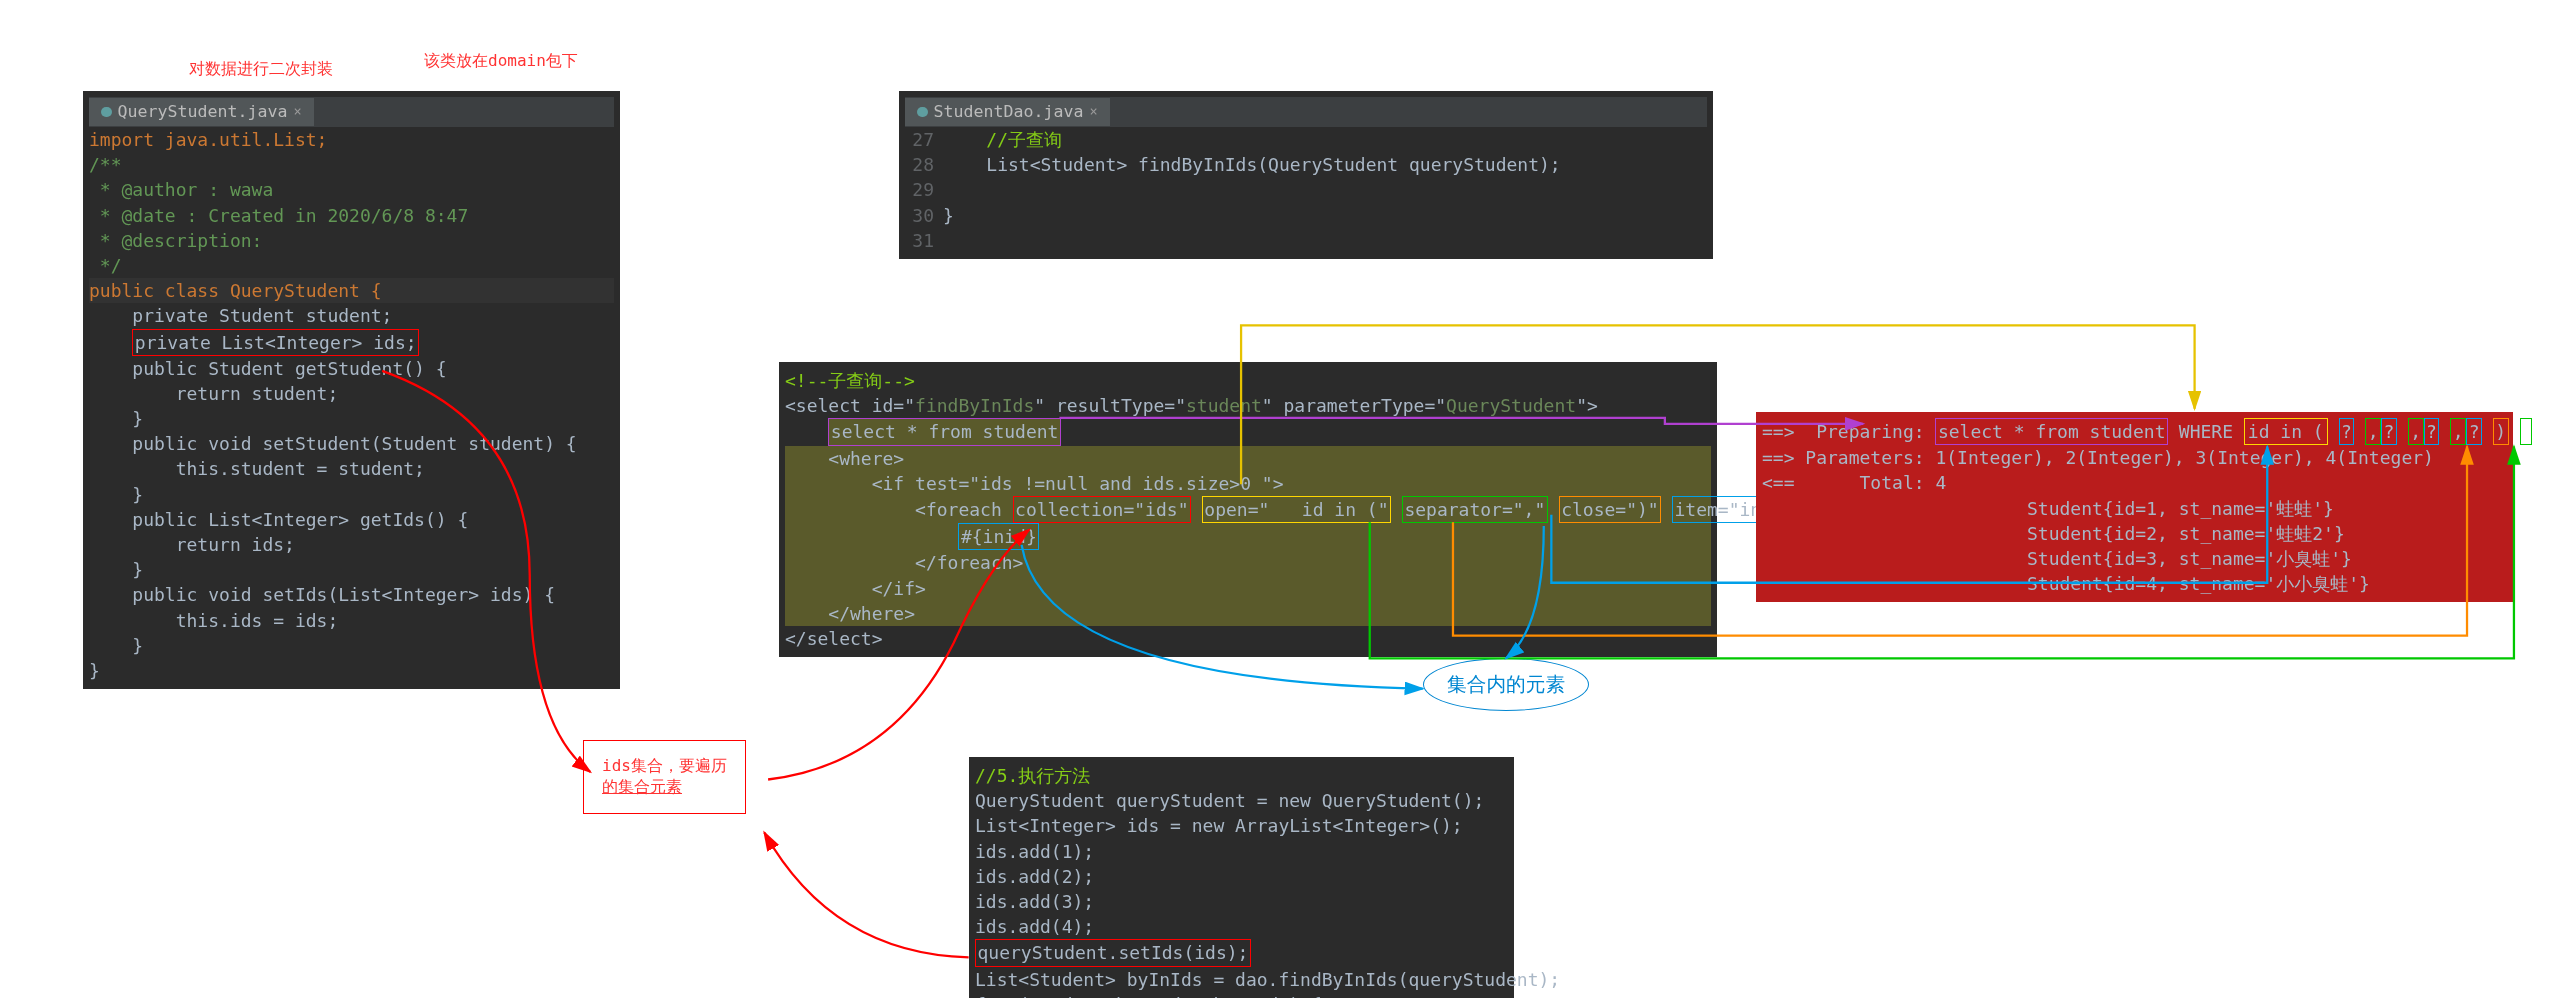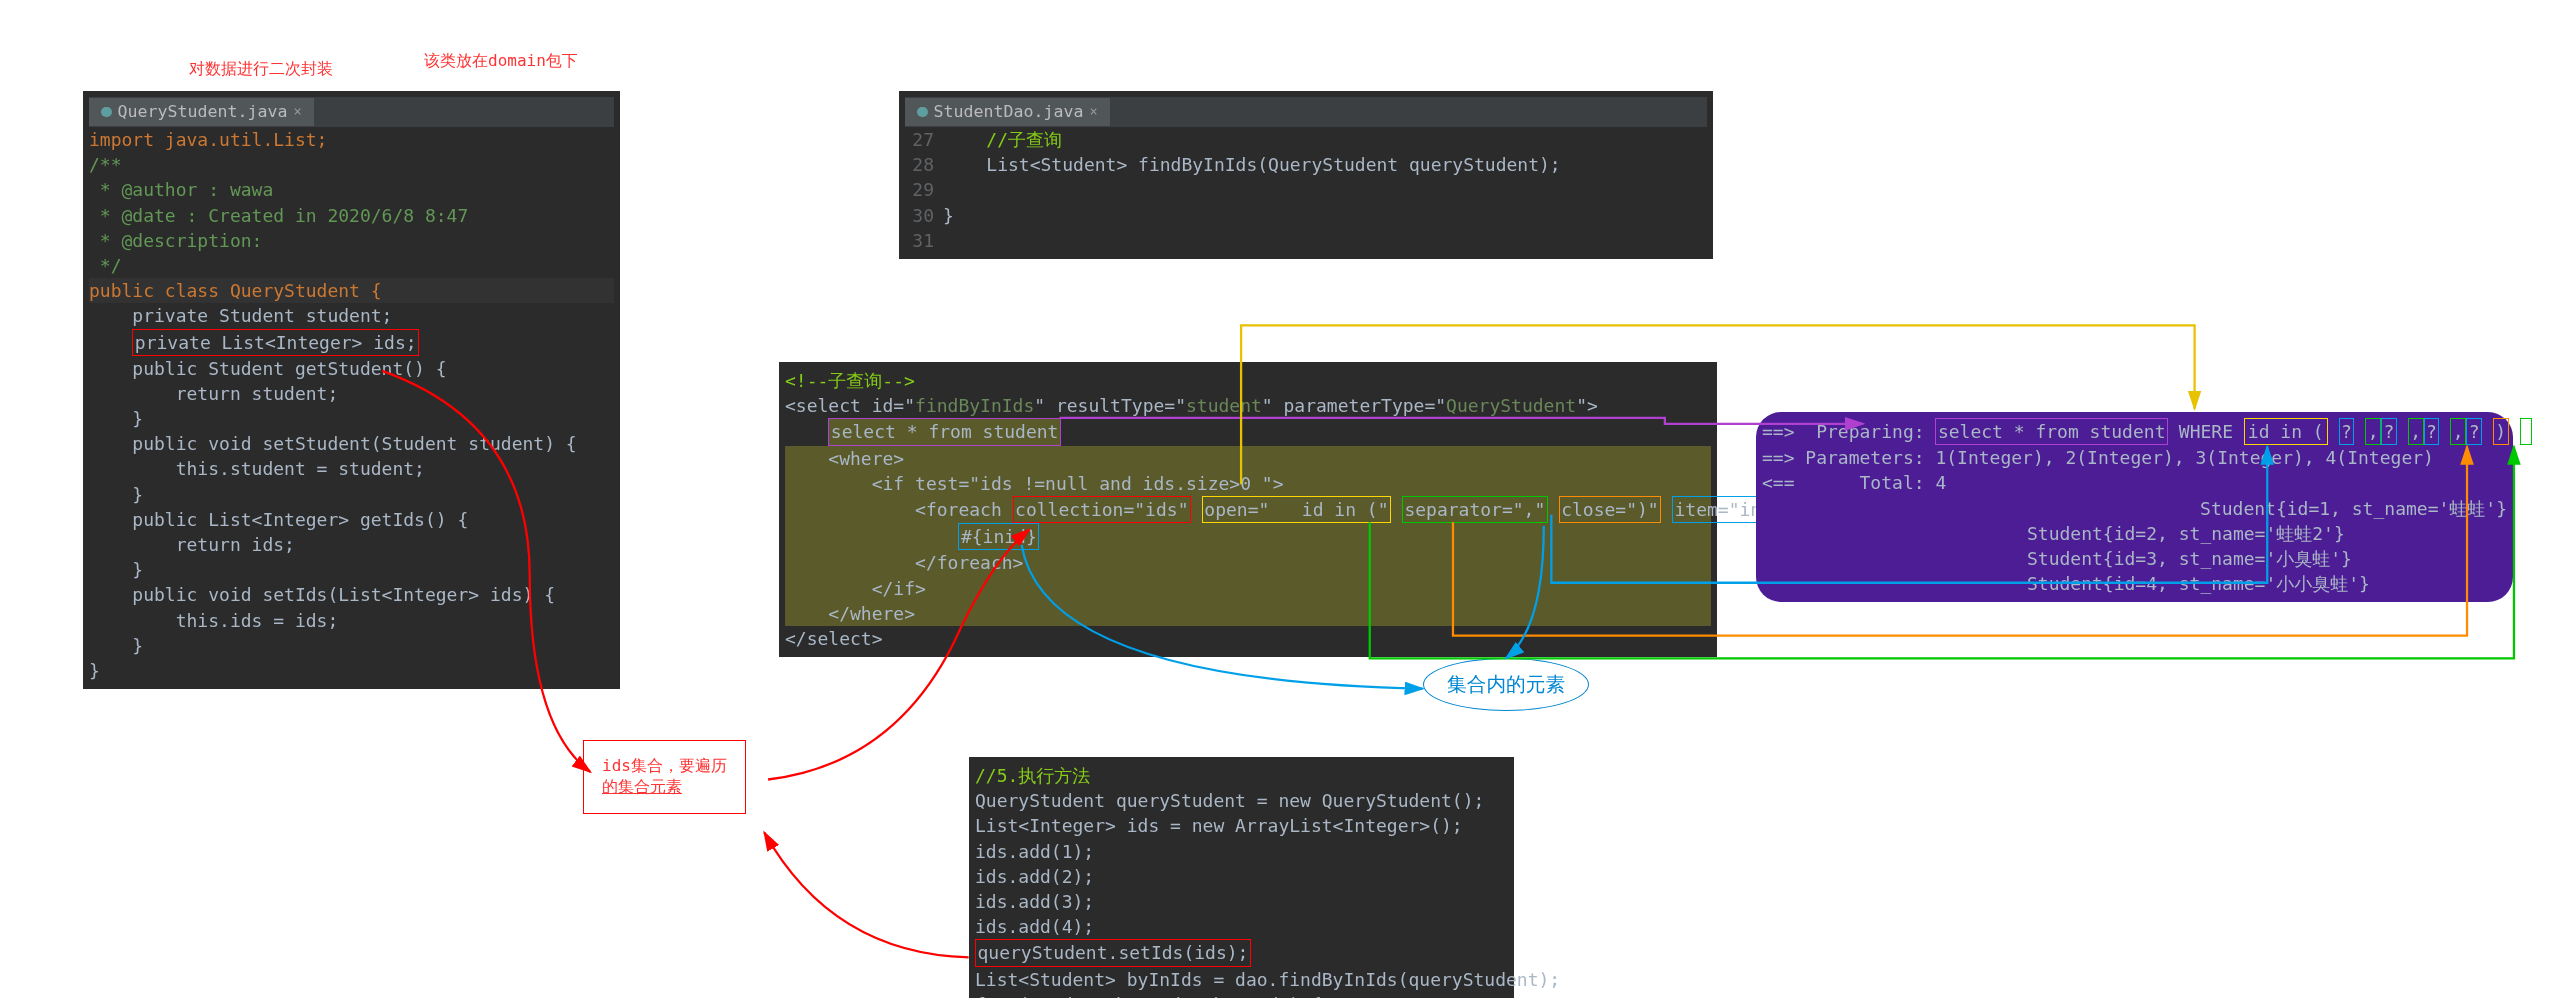--- a/index.html
+++ b/index.html
@@ -18,21 +18,21 @@
 .ann-red { color:#ff3333; font-size:16px; position:absolute; }
 .ann-blue { color:#0086d1; font-size:19.7px; position:absolute; }
 .boxed { border:1.5px solid; padding:0 1.5px; display:inline-block; }
 .red-box { border-color:#ff0000; }
 .orange-box { border-color:#ff8c00; }
 .yellow-box { border-color:#ffd700; }
 .green-box { border-color:#00c800; }
 .blue-box { border-color:#00a0e9; }
 .purple-box { border-color:#b040d0; }
 svg.arrows { position:absolute; top:0; left:0; width:2576px; height:999px; pointer-events:none; }
-.console { background:#4c1d95; color:#a9b7c6; position:absolute; font-size:18px; line-height:1.4; padding:6px;border-radius:25px; }
+.console { background:#b91c1c; color:#a9b7c6; position:absolute; font-size:18px; line-height:1.4; padding:6px; }
 .yellow-bg { background:#5a5a2b; }
 </style>
 </head>
 <body>
 
 <div class="ann-red" style="left:189px; top:59px;">对数据进行二次封装</div>
 <div class="ann-red" style="left:424px; top:51px;">该类放在domain包下</div>
 
 <div class="code-block" style="left:83px; top:91px; width:537px;">
   <div class="tab-bar">
@@ -111,21 +111,21 @@
   <div class="line"><span class="boxed red-box">queryStudent.setIds(ids);</span></div>
   <div class="line"><span>List&lt;Student&gt; byInIds = dao.findByInIds(queryStudent);</span></div>
   <div class="line"><span>for (Student byInId : byInIds) {</span></div>
 
 </div>
 
 <div class="console" style="left:1756px; top:412px; width:757px;">
   <div class="line"><span><span>==&gt;  Preparing: </span><span class="boxed purple-box">select * from student</span><span> WHERE </span><span class="boxed yellow-box" style="padding:0 3px;"><span>id in (</span></span><span> </span><span class="boxed blue-box">?</span><span> </span><span class="boxed green-box">,</span><span class="boxed blue-box">?</span><span> </span><span class="boxed green-box">,</span><span class="boxed blue-box">?</span><span> </span><span class="boxed green-box">,</span><span class="boxed blue-box">?</span><span> </span><span class="boxed orange-box">)</span><span> </span><span class="boxed green-box" style="width:12px;display:inline-block;">&nbsp;</span></span></div>
   <div class="line"><span>==&gt; Parameters: 1(Integer), 2(Integer), 3(Integer), 4(Integer)</span></div>
   <div class="line"><span>&lt;==      Total: 4</span></div>
-  <div class="line" style="padding-left:265px;text-align:right;"><span>Student{id=1, st_name='蛙蛙'}</span></div>
+  <div class="line" style="padding-left:265px;"><span>Student{id=1, st_name='蛙蛙'}</span></div>
   <div class="line" style="padding-left:265px;"><span>Student{id=2, st_name='蛙蛙2'}</span></div>
   <div class="line" style="padding-left:265px;"><span>Student{id=3, st_name='小臭蛙'}</span></div>
   <div class="line" style="padding-left:265px;"><span>Student{id=4, st_name='小小臭蛙'}</span></div>
 </div>
 
 <div style="position:absolute; left:583px; top:740px; border:1.5px solid #ff0000; padding:15px 18px; background:#fff;">
   <div class="ann-red" style="position:static;">ids集合，要遍历</div>
   <div class="ann-red" style="position:static;text-decoration:underline;">的集合元素</div>
 </div>
 

